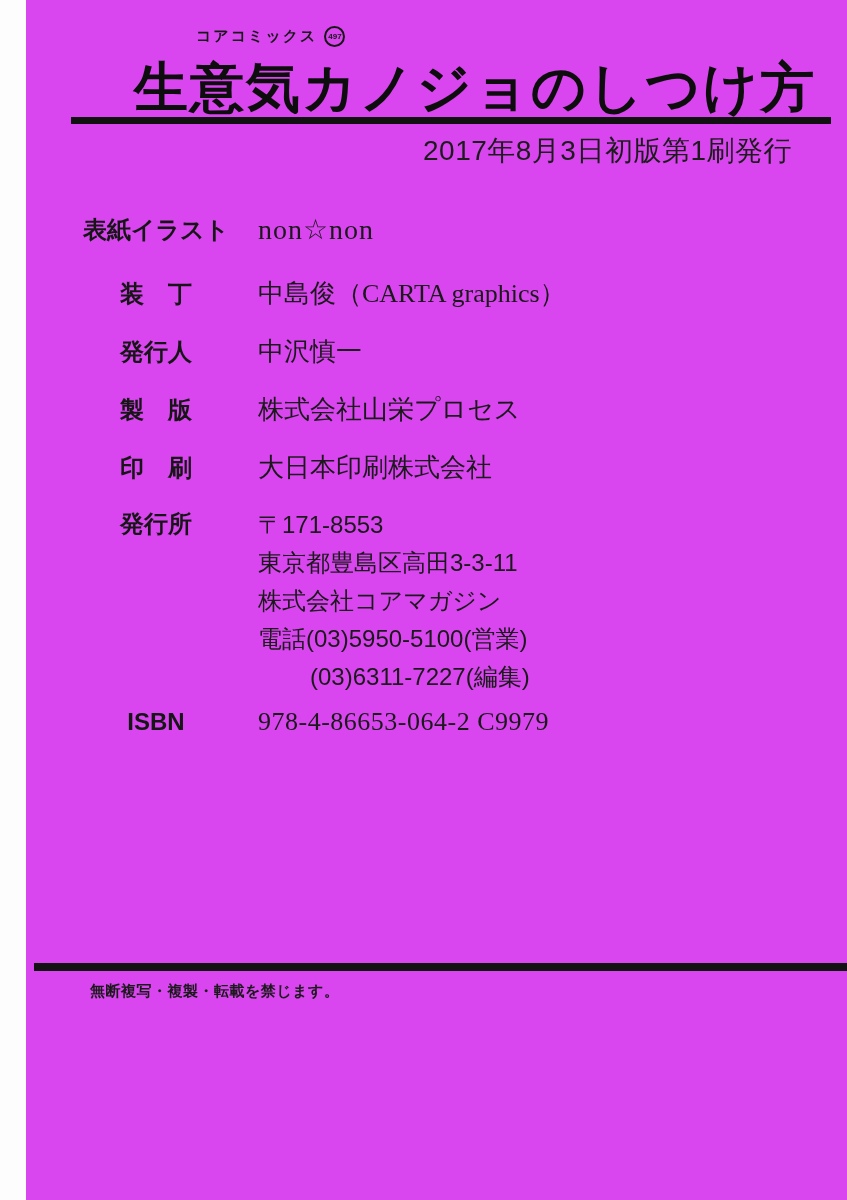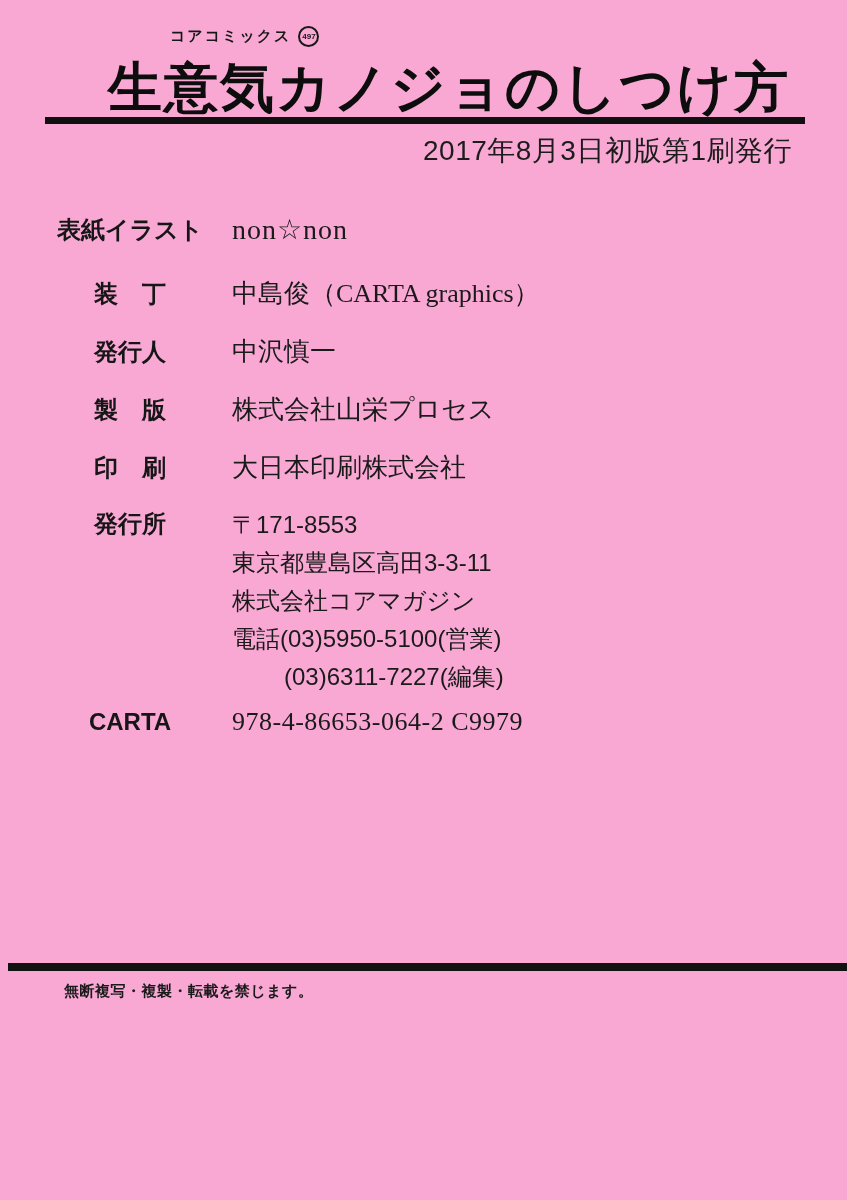--- a/index.html
+++ b/index.html
@@ -4,21 +4,21 @@
 <style>
   html, body { margin: 0; padding: 0; }
   body {
     width: 847px; height: 1200px;
     background: #fdfdfd;
     font-family: "Liberation Sans", sans-serif;
     color: #1a1a1a;
     position: relative;
     overflow: hidden;
   }
-  .page { position: absolute; inset: 0; background: #f9a8d4; }
+  .page { position: absolute; inset: 0; background: #d946ef; margin-left: 26px; }
 
   
   .imprint {
     position: absolute; left: 170px; top: 26px;
     display: flex; align-items: center; gap: 7px;
     font-weight: bold; font-size: 15px; letter-spacing: 2px; color: #171717;
   }
   .imprint-badge {
     width: 21px; height: 21px; box-sizing: border-box;
     border: 2px solid #171717; border-radius: 50%;
@@ -124,21 +124,21 @@
       <span class="value sans">
         <div>〒171-8553</div>
         <div>東京都豊島区高田3-3-11</div>
         <div>株式会社コアマガジン</div>
         <div>電話(03)5950-5100(営業)</div>
         <div class="indent">(03)6311-7227(編集)</div>
       </span>
     </div>
 
     <div class="row row-isbn">
-      <span class="label">CARTA</span>
+      <span class="label">ISBN</span>
       <span class="value serif">978-4-86653-064-2 C9979</span>
     </div>
 
   </div>
 
   <div class="bottom-rule"></div>
 
   <div class="copyright">無断複写・複製・転載を禁じます。</div>
 
 </div>

